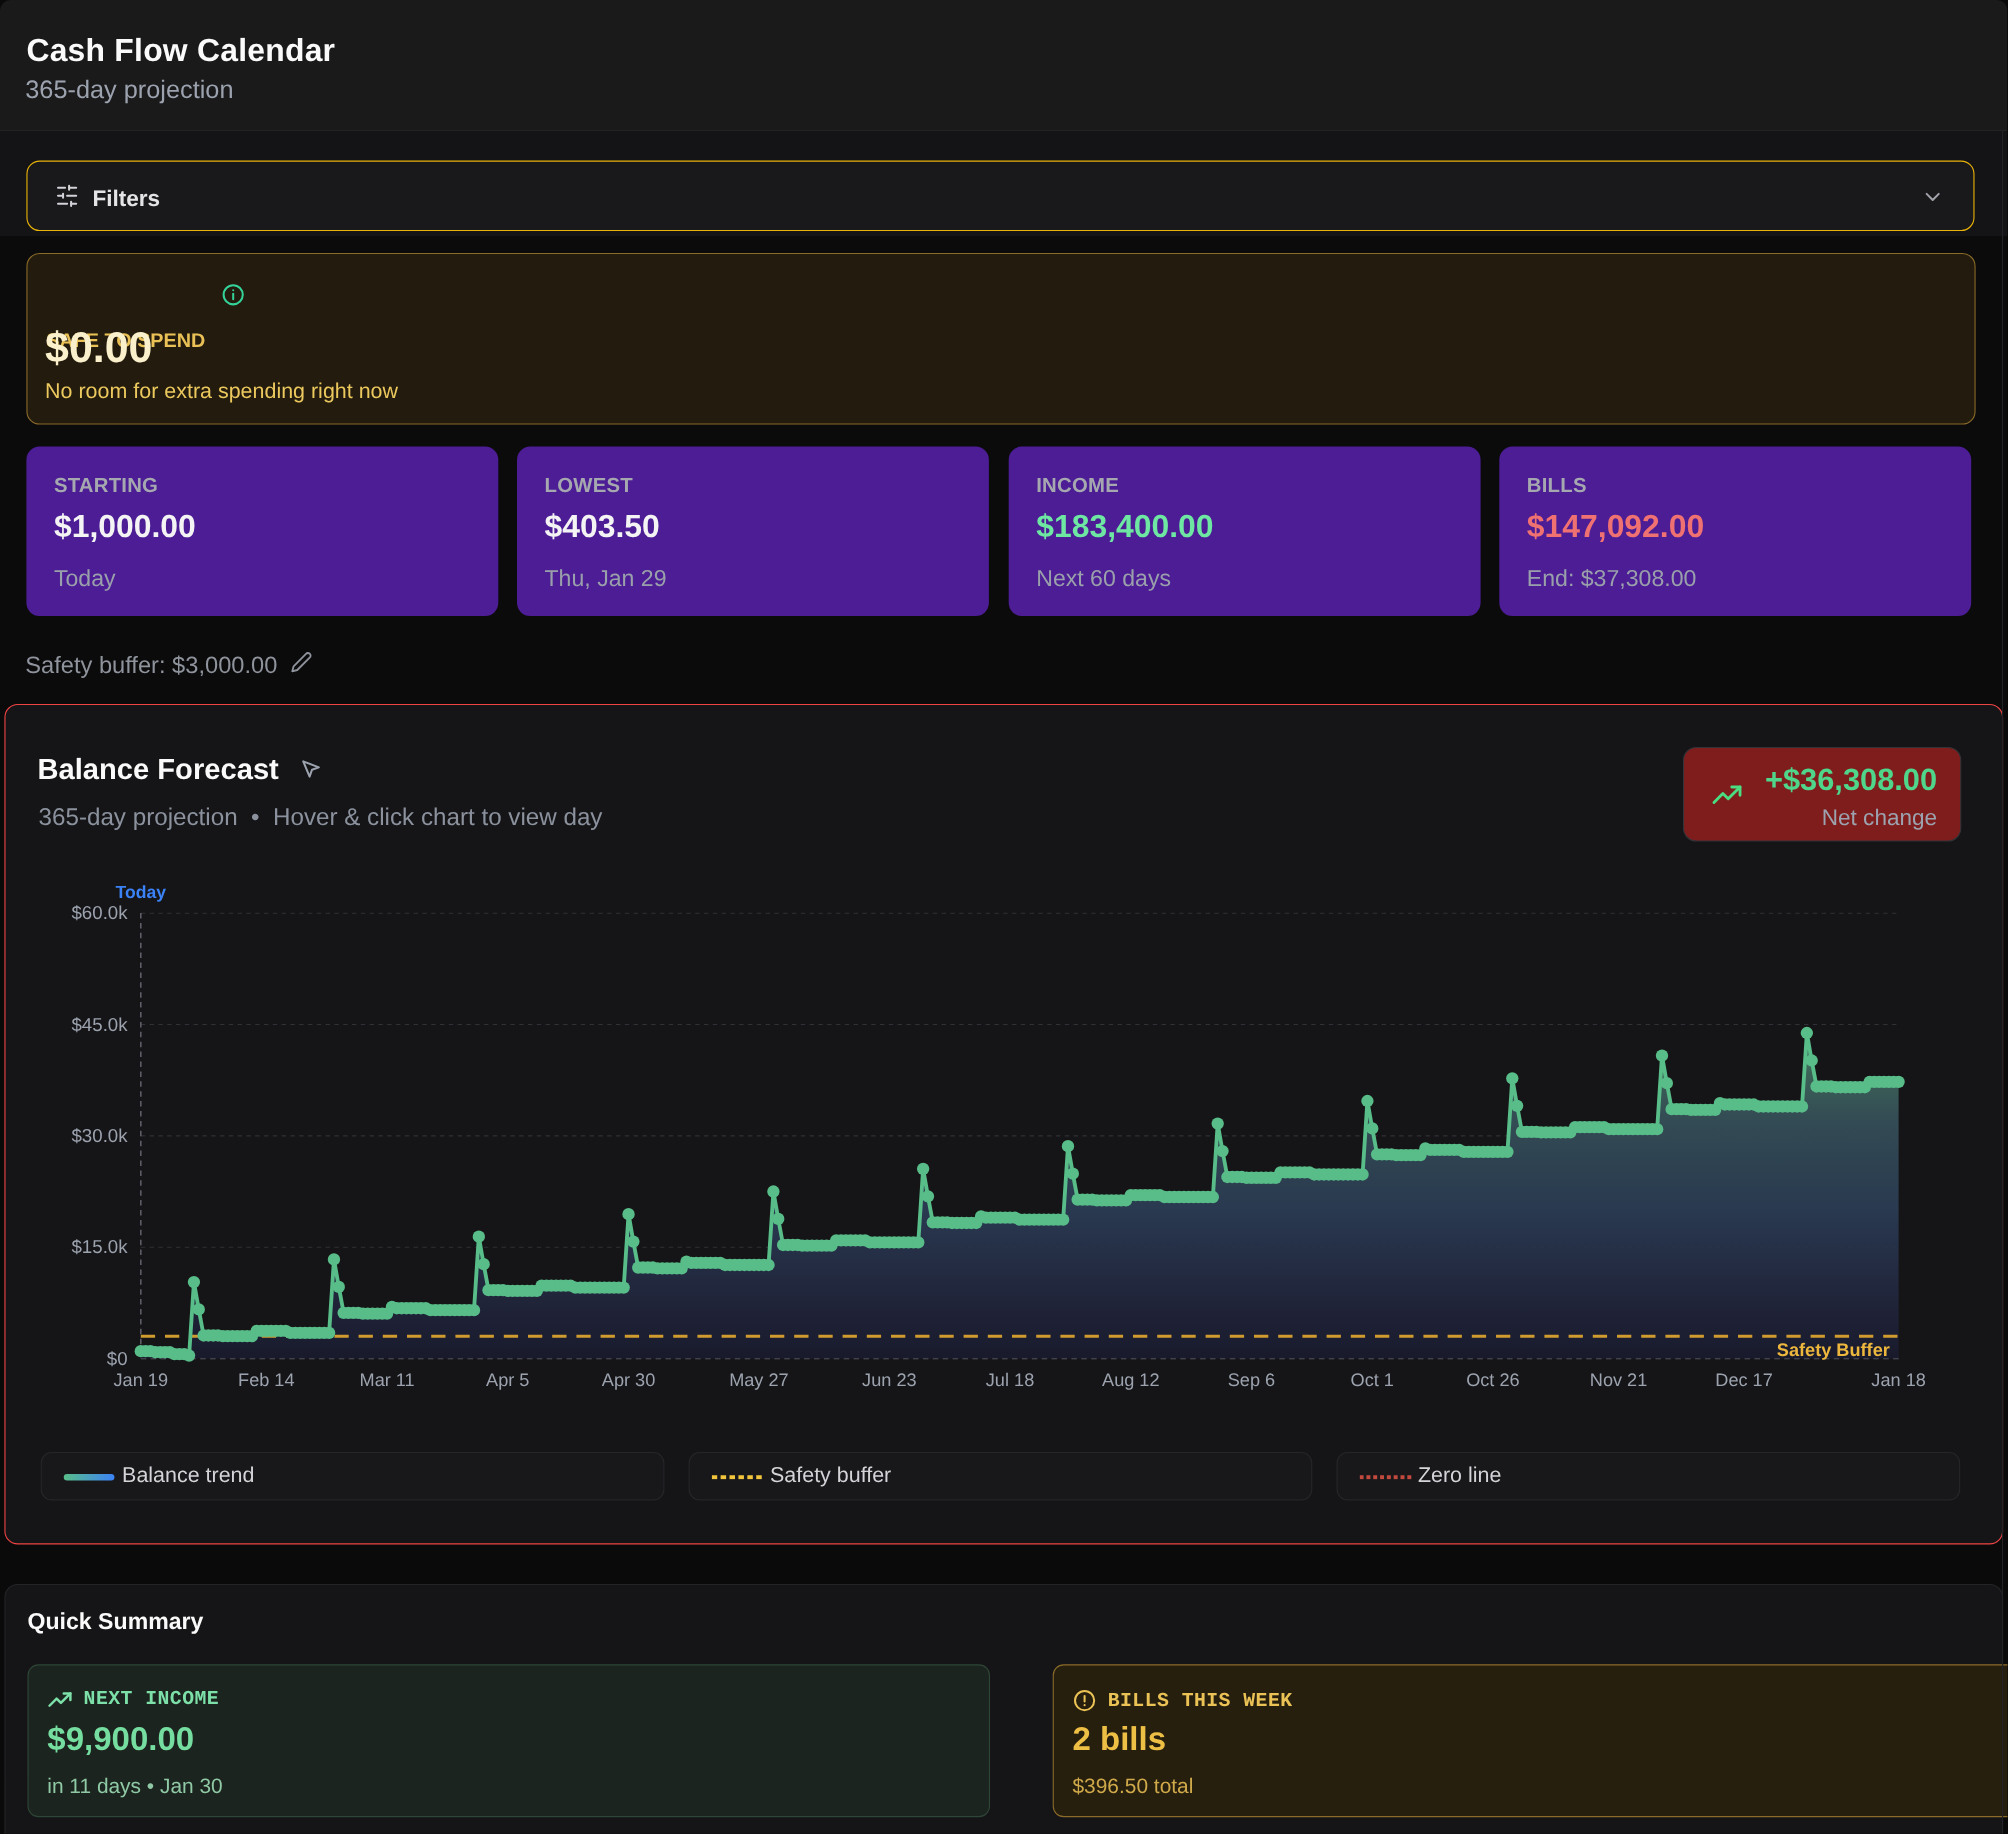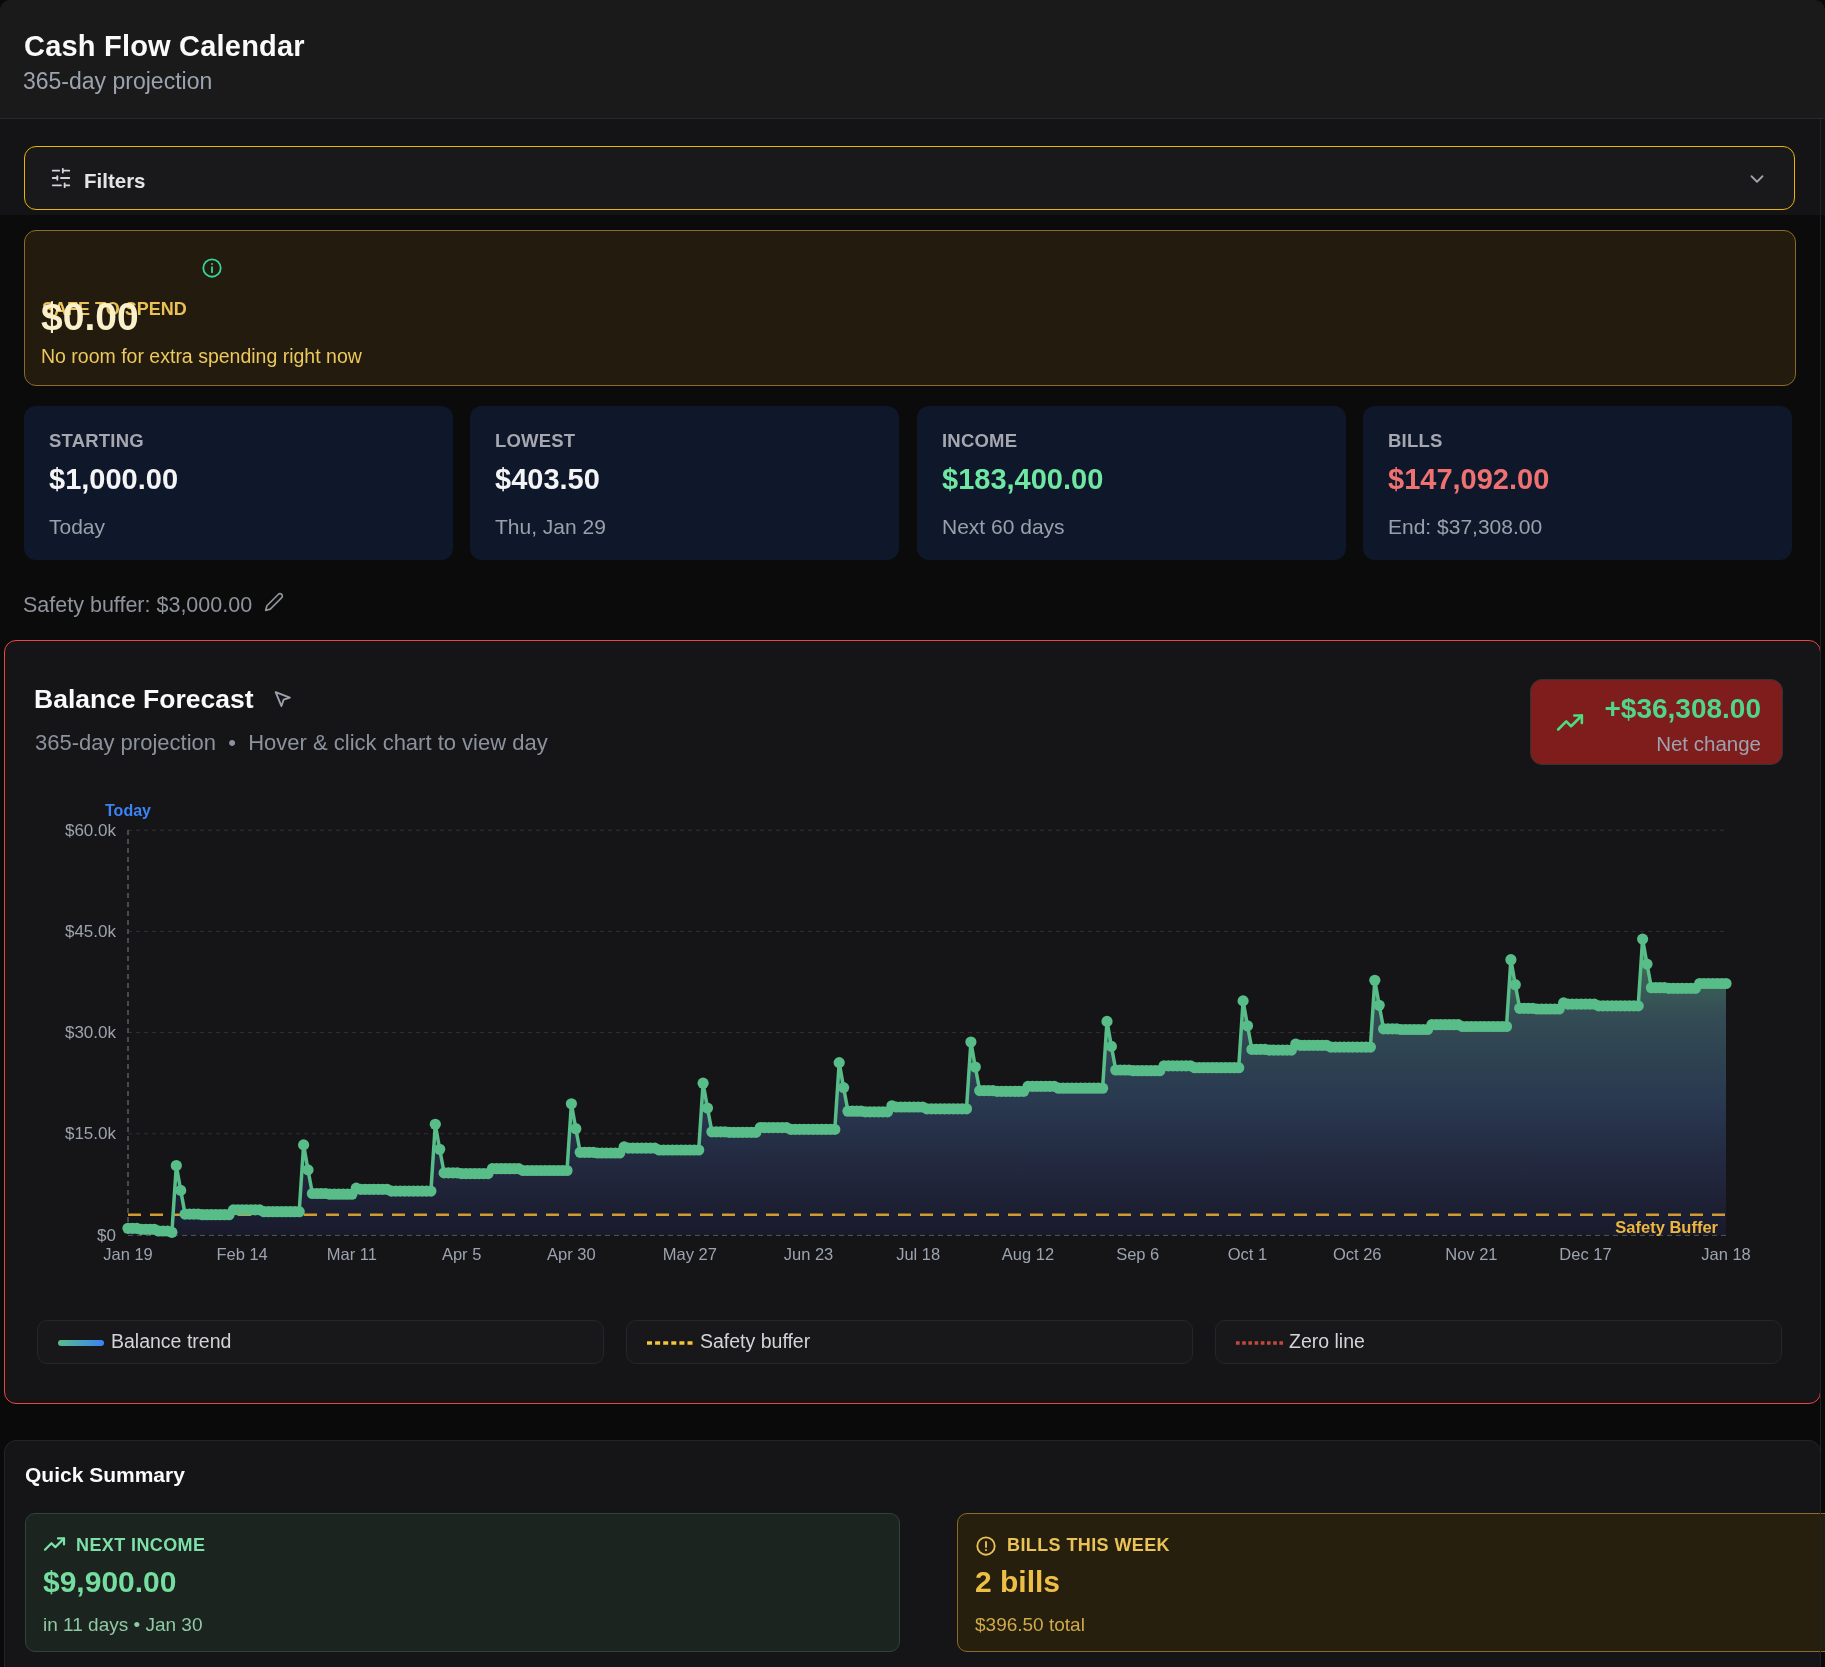--- a/index.html
+++ b/index.html
@@ -17,21 +17,21 @@
 .f-label { left:59px; top:22px; font-size:20.5px; font-weight:700; color:#e4e4e7; }
 .f-chev { left:1721px; top:21px; }
 
 .stats-sec { left:0; top:215px; width:1825px; height:426px; background:#0b0b0c; }
 .safe-card { left:24px; top:15px; width:1772px; height:156px; background:#231b0d; border:1px solid #8a6b29; border-radius:12px; }
 .safe-title { left:17px; top:24px; font-size:18px; font-weight:700; color:#e9c156; letter-spacing:0px;margin-top:44px; }
 .safe-info { left:176px; top:26px; }
 .safe-val { left:16px; top:64px; font-size:39px; font-weight:700; color:#faf0cb; }
 .safe-sub { left:16px; top:114px; font-size:19.5px; color:#ecc95e; }
 
-.stat-card { top:191px; width:429px; height:154px; background:#0f172a; border-radius:12px; }
+.stat-card { top:191px; width:429px; height:154px; background:#4c1d95; border-radius:12px; }
 .st-label { left:25px; top:24px; font-size:18.5px; font-weight:700; color:#a6a8b0; letter-spacing:0.2px; }
 .st-val { left:25px; top:57px; font-size:29px; font-weight:700; color:#f4f4f5; }
 .st-sub { left:25px; top:109px; font-size:21px; color:#9aa0ab; }
 
 .sbuf { left:23px; top:377px; font-size:21.5px; color:#8f939c; }
 
 .chart-card { left:4px; top:640px; width:1817px; height:764px; background:#151517; border:1px solid #ef4444; border-radius:12px; }
 .c-title { left:29px; top:43px; font-size:26.5px; font-weight:700; color:#fafafa; }
 .c-pointer { left:267px; top:47px; }
 .c-sub { left:30px; top:89px; font-size:22px; color:#8b929e; }
@@ -43,21 +43,21 @@
 .legend { top:679px; width:567px; height:44px; background:#18181b; border:1px solid #26262a; border-radius:10px; }
 .lg-lab { left:73px; top:9px; font-size:19.5px; color:#d4d4d8; }
 .lg-line { left:20px; top:19px; width:46px; height:6px; border-radius:3px; background:linear-gradient(90deg,#58bd88,#3b82f6); }
 .lg-dash { left:20px; top:20px; width:48px; height:4px; }
 
 .qs-card { left:4px; top:1440px; width:1817px; height:240px; background:#151517; border:1px solid #242428; border-radius:12px; }
 .qs-title { left:20px; top:22px; font-size:21px; font-weight:700; color:#fafafa; }
 .qcard { top:72px; height:139px; border-radius:10px; }
 .qc-green { left:20px; width:875px; background:#1b241e; border:1px solid #2e4637; }
 .qc-yellow { left:952px; width:880px; background:#271f0e; border:1px solid #8a6b29; }
-.qc-head { position:absolute; left:17px; top:21px; display:flex; align-items:flex-start; gap:10px; }
+.qc-head { position:absolute; left:17px; top:21px; display:flex; align-items:flex-end; gap:10px;font-family:Liberation Mono, monospace; }
 .qc-head span { font-size:18px; font-weight:700; letter-spacing:0.4px; }
 .qc-val { position:absolute; left:17px; top:51px; font-size:30px; font-weight:700; }
 .qc-sub { position:absolute; left:17px; top:100px; font-size:19px; }
 </style>
 </head>
 <body>
 <div id="page">
   <div class="abs" style="left:1820px;top:119px;width:1px;height:1548px;background:#232327;z-index:9"></div>
 
   <div class="abs header">

